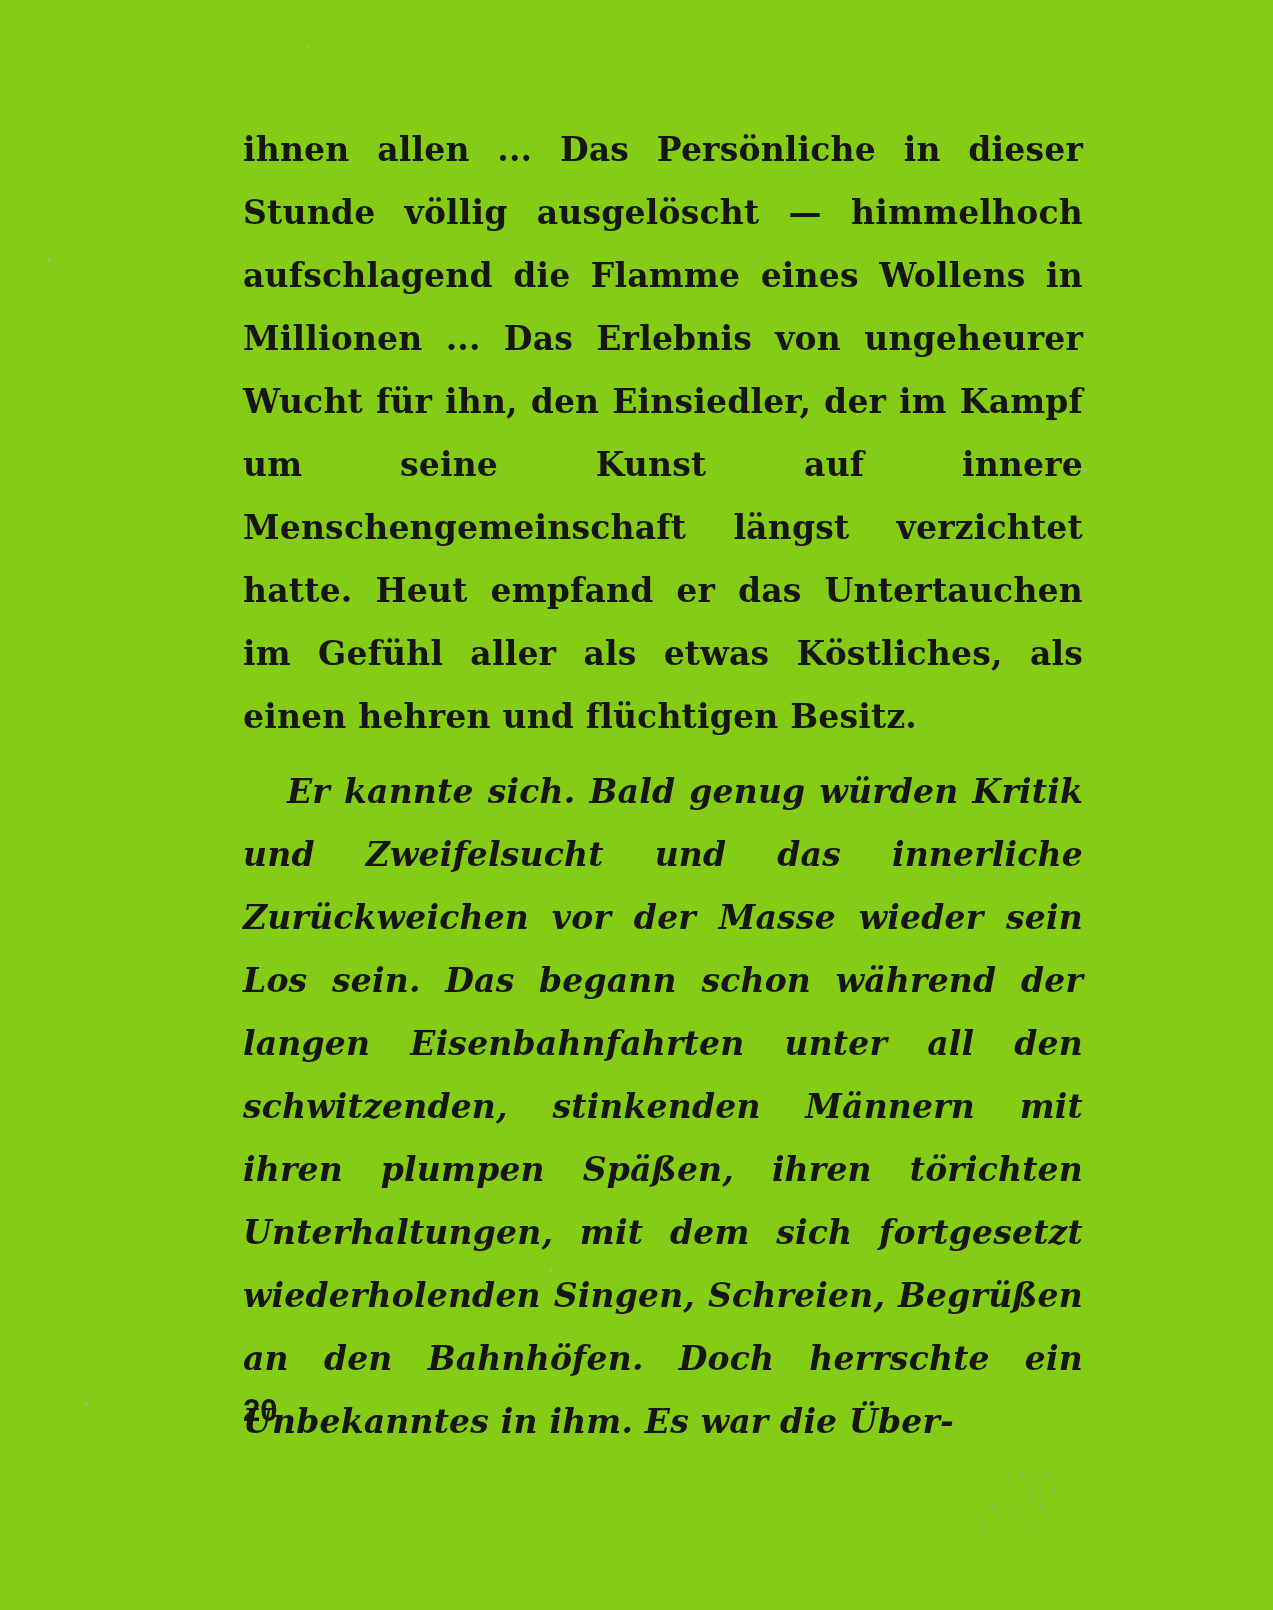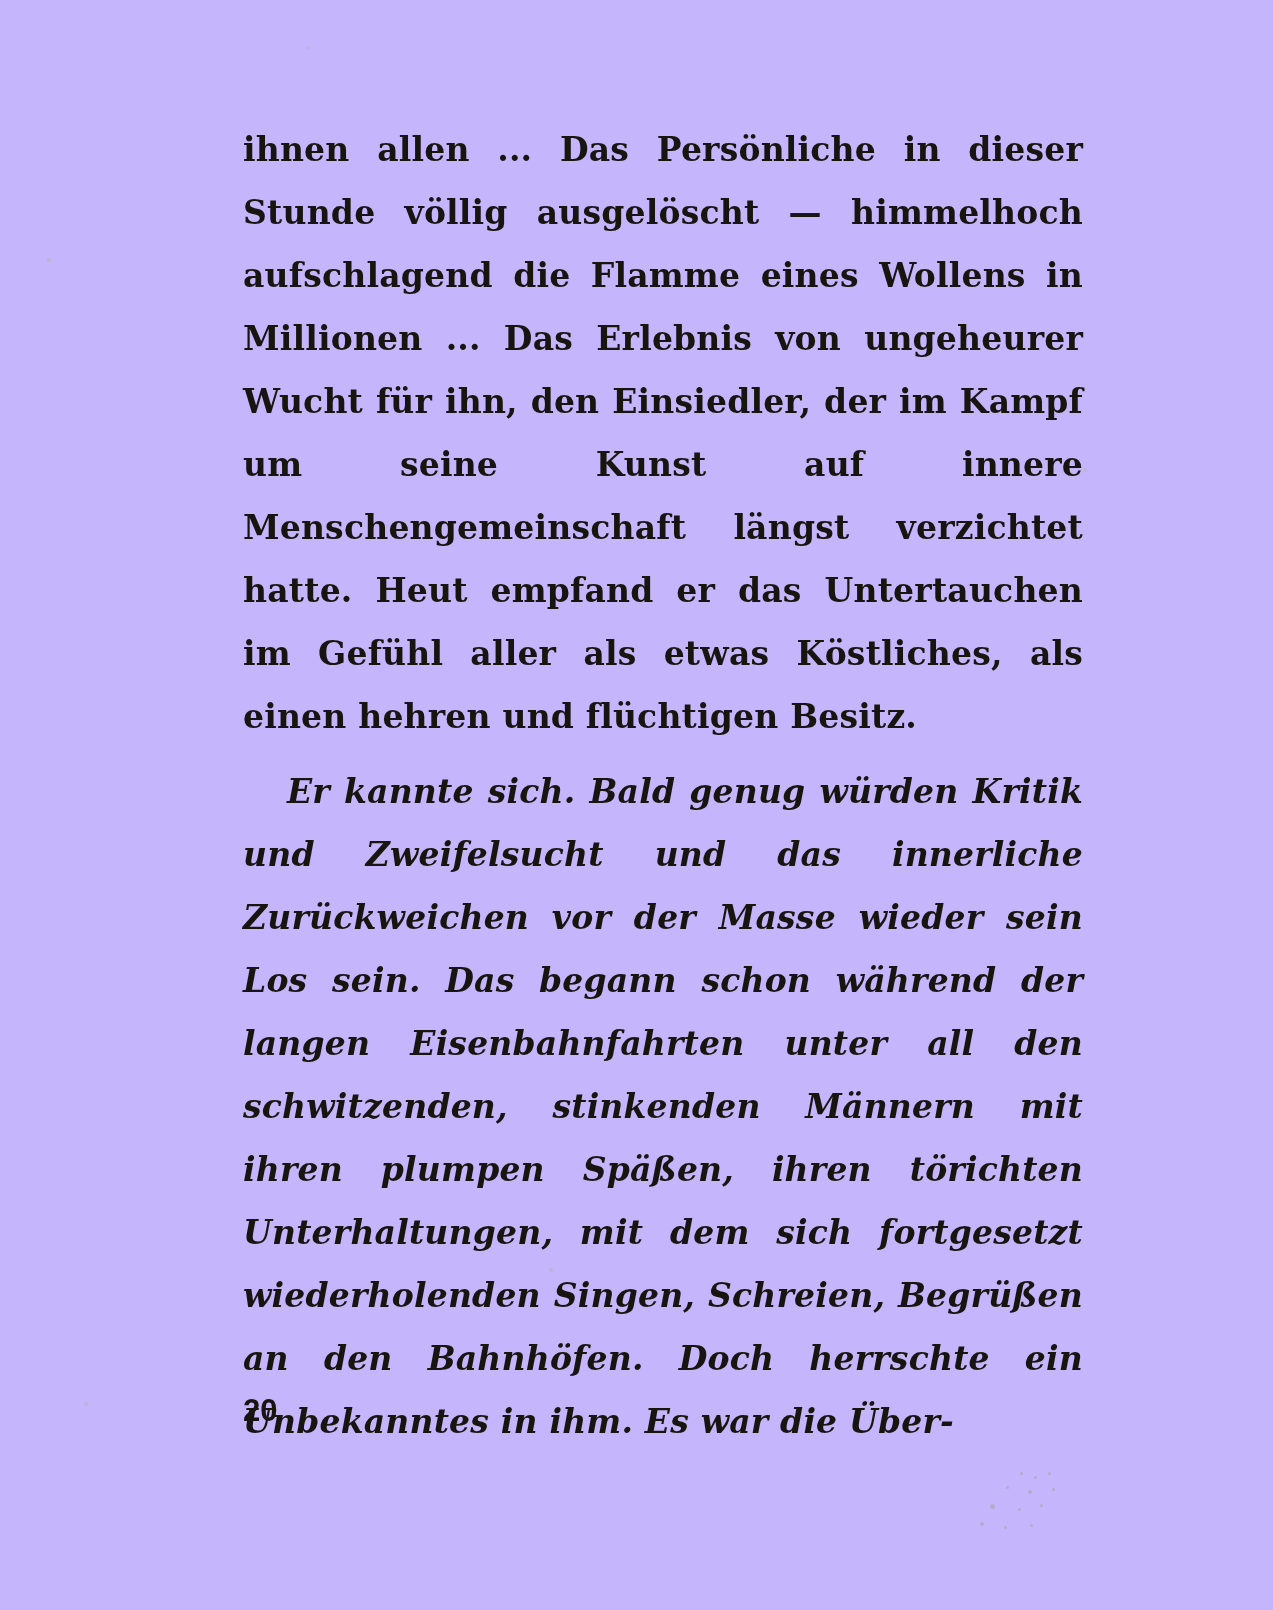--- a/index.html
+++ b/index.html
@@ -10,21 +10,21 @@
   body {
     width: 1273px;
     height: 1610px;
     overflow: hidden;
     font-family: "DejaVu Serif", serif;
   }
   .page {
     position: relative;
     width: 1273px;
     height: 1610px;
-    background: #c4b5fd;
+    background: #84cc16;
   }
   .text-block {
     position: absolute;
     left: 243px;
     top: 118px;
     width: 840px;
   }
   .para {
     margin: 0 0 0 0;
     font-family: "DejaVu Serif", serif;

